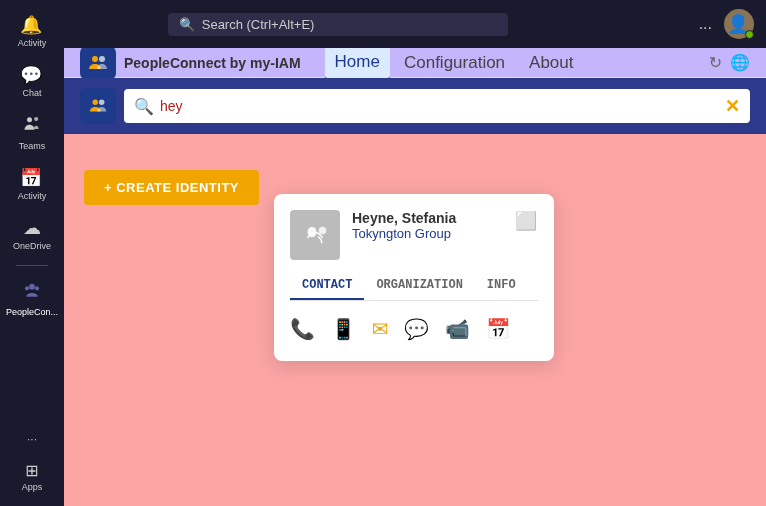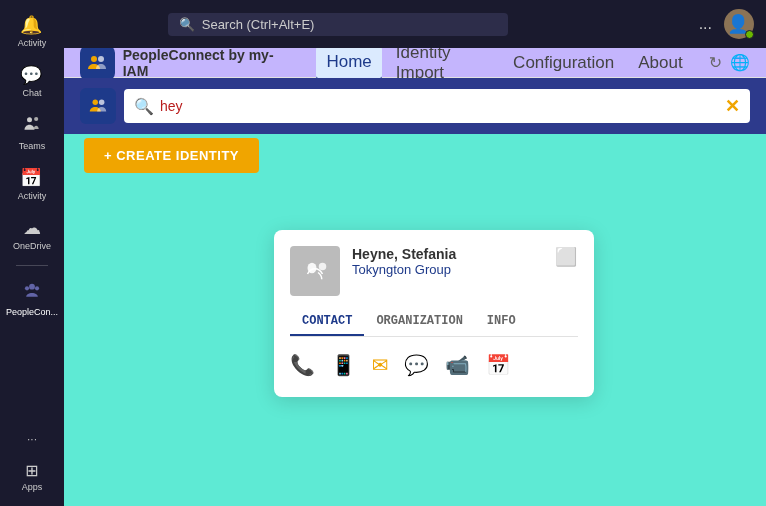--- a/index.html
+++ b/index.html
@@ -199,23 +199,23 @@
     .search-clear {
       color: #f0a500;
       font-size: 18px;
       cursor: pointer;
       font-weight: bold;
     }
 
     
     .content-area {
       flex: 1;
-      padding: 4px 20px;
+      padding: 36px 20px;
       position: relative;
-      background: #5eead4;
+      background: #fca5a5;
     }
 
     
     .create-btn {
       background: #f0a500;
       color: #fff;
       border: none;
       padding: 10px 20px;
       font-size: 13px;
       font-weight: 700;
@@ -225,26 +225,25 @@
       align-items: center;
       gap: 6px;
       letter-spacing: 0.5px;
     }
 
     
     .contact-card {
       position: absolute;
       top: 60px;
       left: 210px;
-      width: 320px;
+      width: 280px;
       background: #fff;
       border-radius: 8px;
       box-shadow: 0 4px 20px rgba(0,0,0,0.15);
       padding: 16px;
-      margin-top: 36px;
     }
     .card-header {
       display: flex;
       align-items: flex-start;
       gap: 12px;
       margin-bottom: 12px;
     }
     .card-avatar {
       width: 50px;
       height: 50px;
@@ -381,21 +380,20 @@
             <circle cx="9" cy="8" r="3" fill="#f0a500"></circle>
             <circle cx="16" cy="8" r="3" fill="#fff" opacity="0.7"></circle>
             <path d="M3 18c0-3 2.7-5 6-5s6 2 6 5" fill="#f0a500"></path>
             <path d="M11 18c0-3 2.2-5 5-5s5 2 5 5" fill="#fff" opacity="0.5"></path>
           </svg>
         </div>
         <span class="app-title">PeopleConnect by my-IAM</span>
       </div>
       <nav class="app-nav">
         <a class="nav-item active">Home</a>
-        <a class="nav-item">Identity Import</a>
         <a class="nav-item">Configuration</a>
         <a class="nav-item">About</a>
       </nav>
       <div class="app-header-right">
         <span style="cursor:pointer;">↻</span>
         <span style="cursor:pointer;">🌐</span>
       </div>
     </div>
 
     <div class="search-bar">

